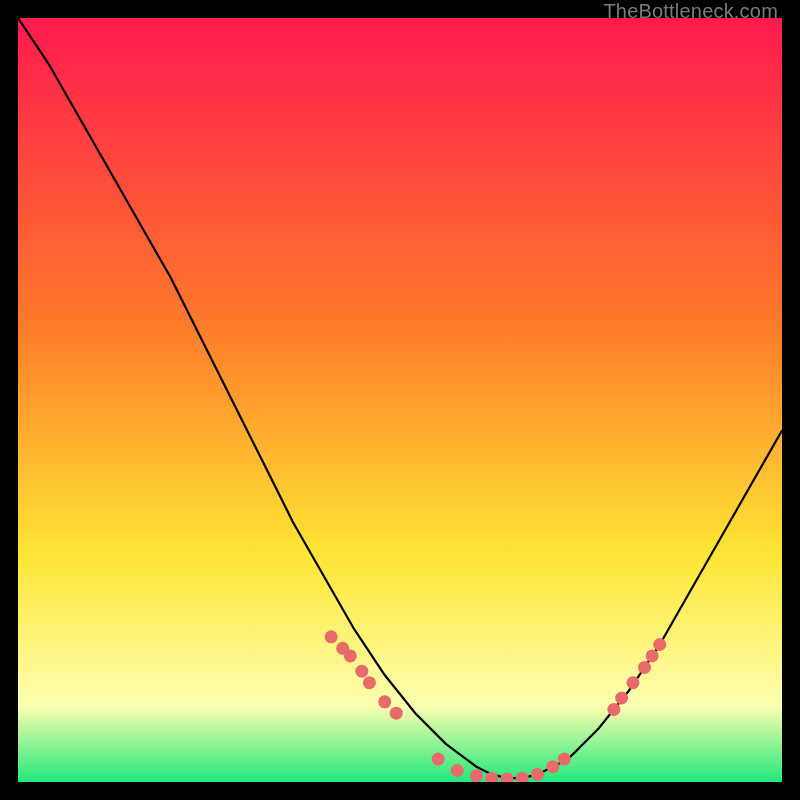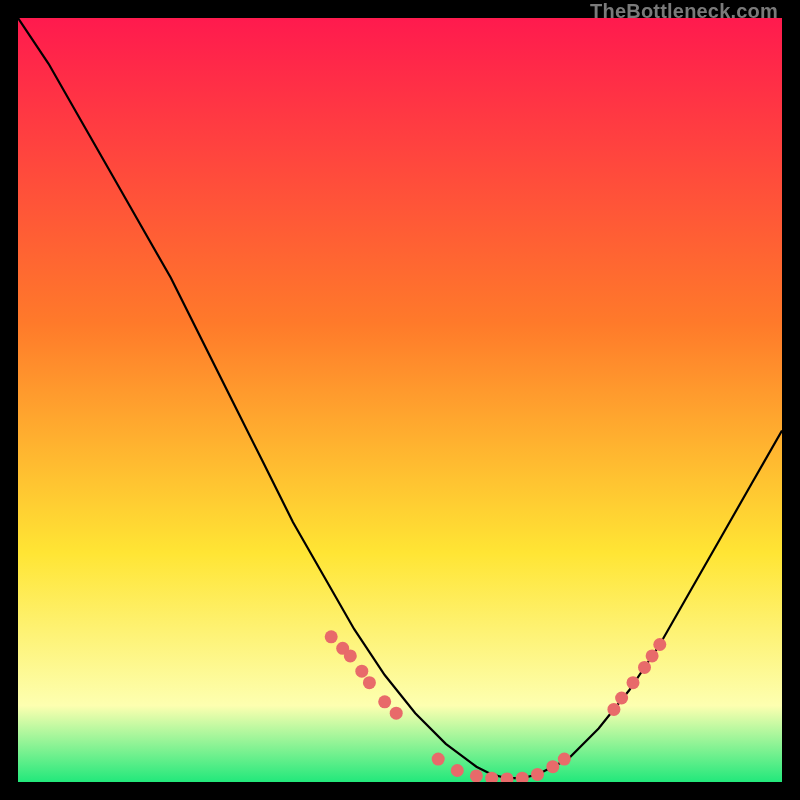--- a/index.html
+++ b/index.html
@@ -25,21 +25,21 @@
     top: 0;
     width: 764px;
     height: 764px;
   }
   .watermark {
     position: absolute;
     top: 0px;
     right: 22px;
     color: #7a7a7a;
     font-size: 20px;
-    font-weight: 700;
+    font-weight: 400;
     letter-spacing: 0.2px;
     user-select: none;
   }
 </style>
 </head>
 <body>
 
 <div class="frame">
   <svg class="plot" viewBox="0 0 764 764" preserveAspectRatio="none">
     <defs>

